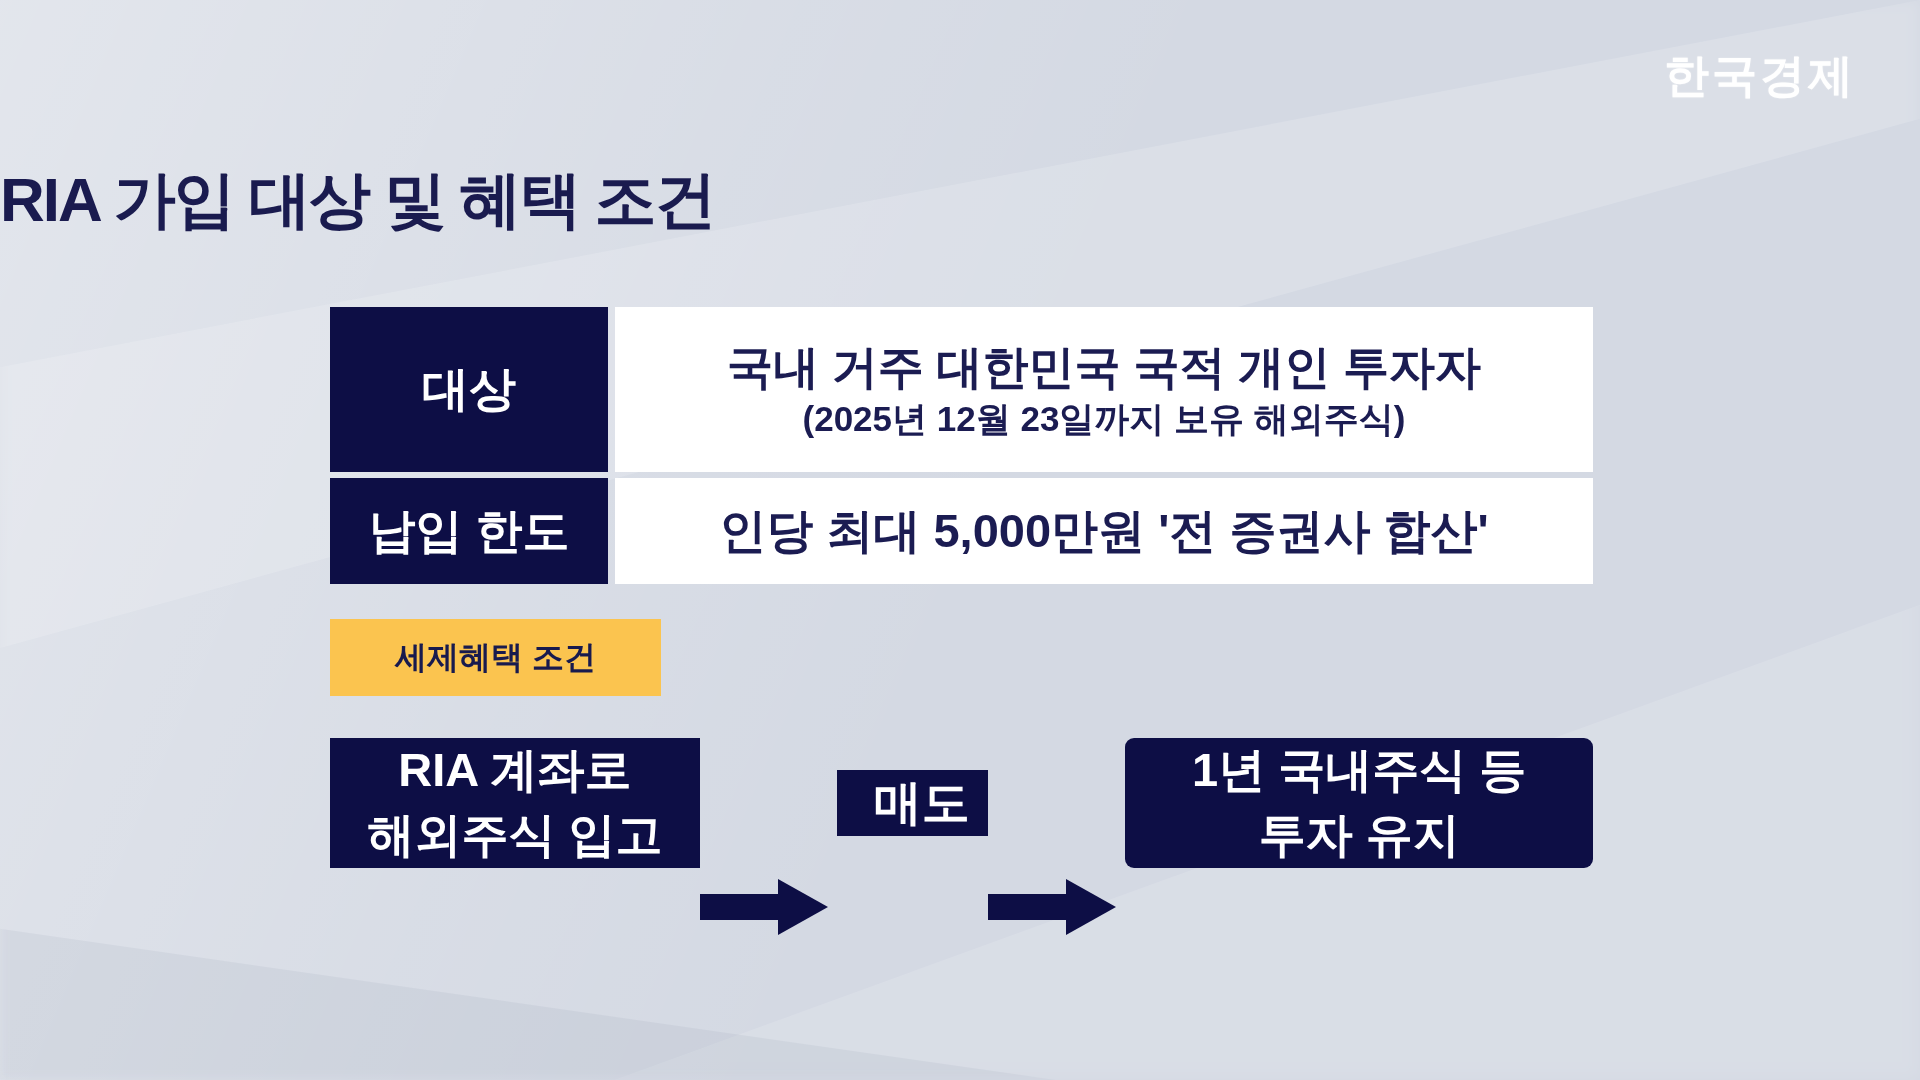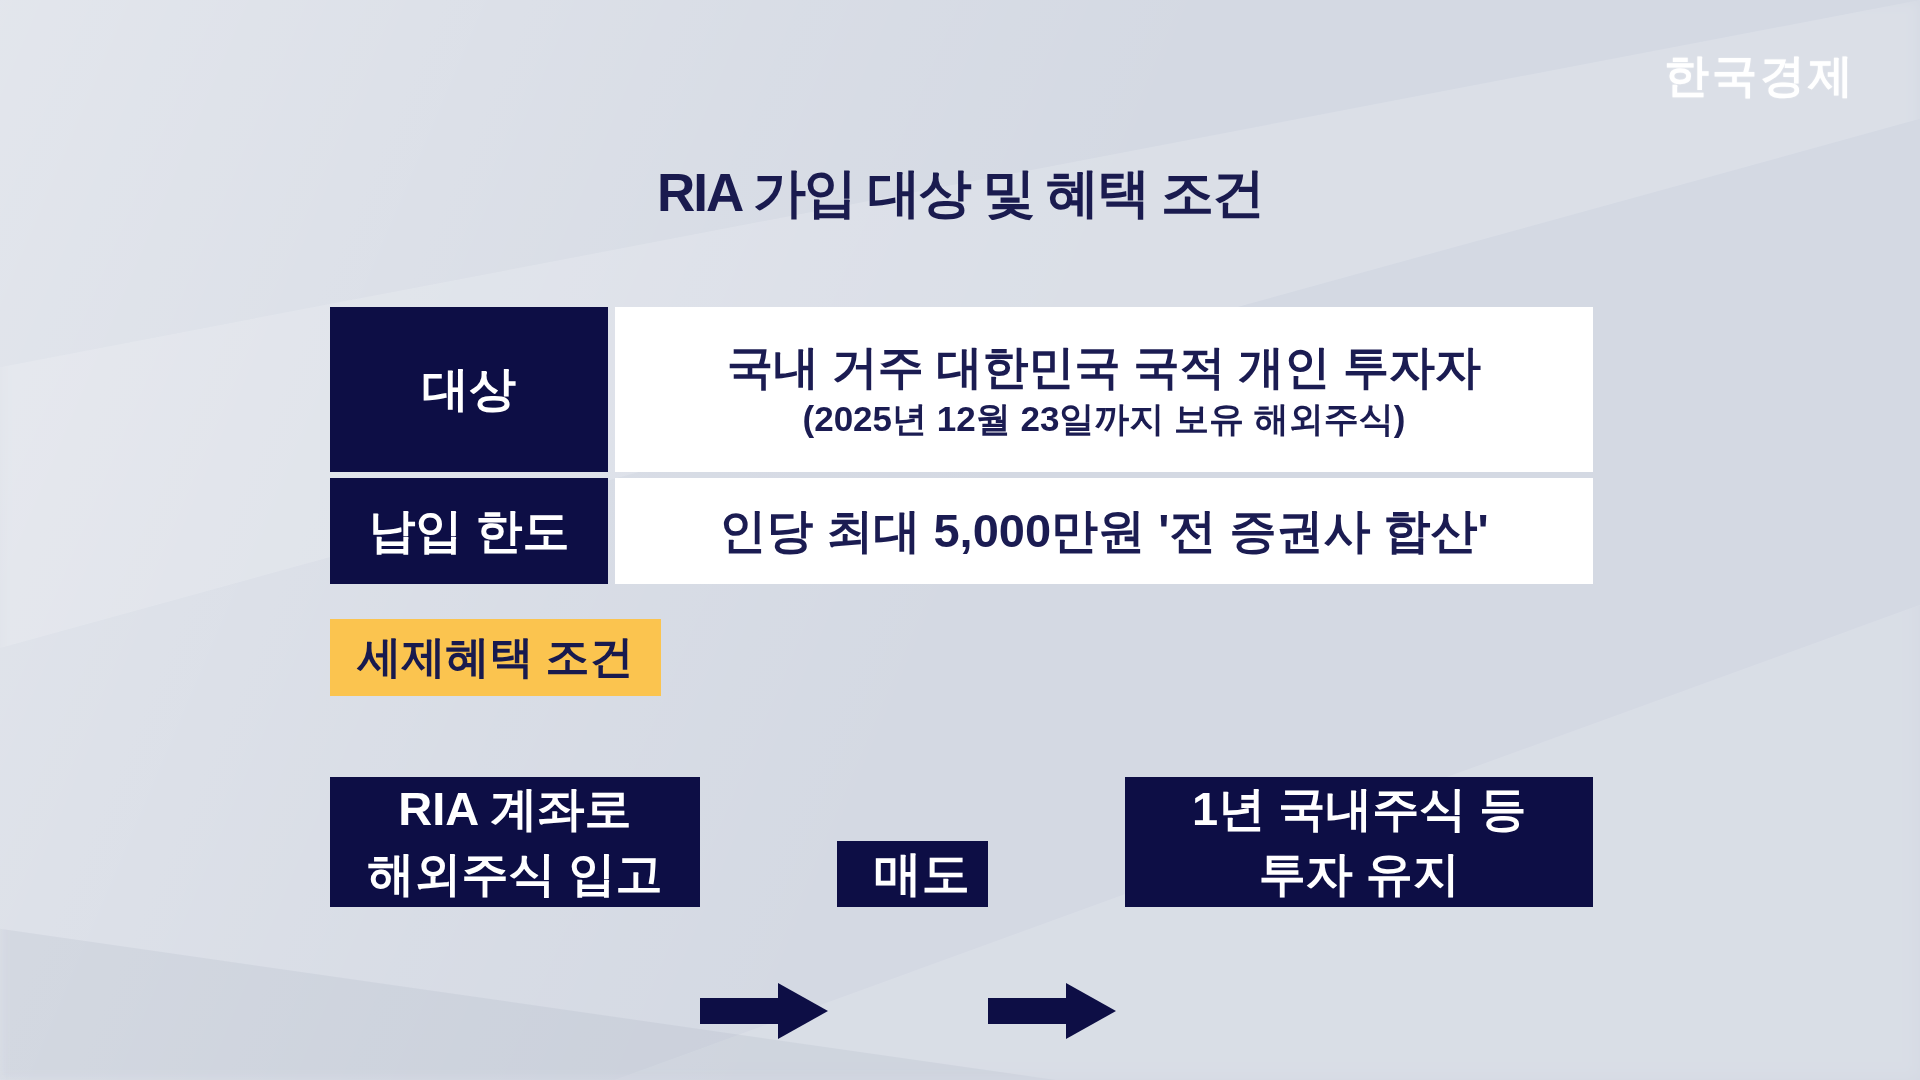--- a/index.html
+++ b/index.html
@@ -21,22 +21,22 @@
 
   .logo {
     position:absolute; top:46px; right:64px;
     color:#ffffff; font-size:45px; font-weight:800; letter-spacing:3px;
     font-family:"Liberation Serif","DejaVu Serif",serif;
     text-shadow:0 0 2px rgba(255,255,255,0.4);
   }
 
   .title {
     position:absolute; top:158px; left:0; width:100%;
-    text-align:center; color:#1a1b4f;
-    font-size:53px; font-weight:900; letter-spacing:-2px;
+    color:#1a1b4f;
+    font-size:62px; font-weight:900; letter-spacing:-2px;
   }
 
   .info-table {
     position:absolute; left:330px; top:307px; width:1263px;
     display:grid; grid-template-columns:278px 1fr; grid-template-rows:165px 106px;
     column-gap:7px; row-gap:6px;
   }
   .cell-label {
     background:#0d0e45; color:#ffffff;
     display:flex; align-items:center; justify-content:center;
@@ -48,35 +48,35 @@
     text-align:left; font-weight:800;
   }
   .cell-value .line1 { font-size:46px; line-height:1.28; }
   .cell-value .line2 { font-size:35px; line-height:1.25; }
   .cell-value .single { font-size:47px; }
 
   .tag {
     position:absolute; left:330px; top:619px; width:331px; height:77px;
     background:#fbc44f; color:#181a4e;
     display:flex; align-items:center; justify-content:center;
-    font-size:44px; font-weight:800;
+    font-size:32px; font-weight:800;
   }
 
   .flow {
     position:absolute; left:330px; top:699px; width:1263px; height:208px;
-    display:flex; align-items:flex-end;
+    display:flex; align-items:center;
   }
   .flow-box {
     background:#0d0e45; color:#ffffff;
     display:flex; flex-direction:column; align-items:center; justify-content:center;
     text-align:center; font-weight:800; font-size:47px; line-height:1.38;
   }
   .flow-box.b1 { width:394px; }
   .flow-box.b2 { width:160px; font-size:48px;padding-left:18px; }
-  .flow-box.b3 { width:498px; }
+  .flow-box.b3 { width:498px;border-radius:9px; }
   .flow-arrow { width:137px; position:relative; flex:0 0 auto; }
   .flow-arrow svg { position:absolute; left:0; top:0; }
 </style>
 </head>
 <body>
 
 <div class="stage">
 
   <div class="bg-facet a"></div>
   <div class="bg-facet b"></div>

